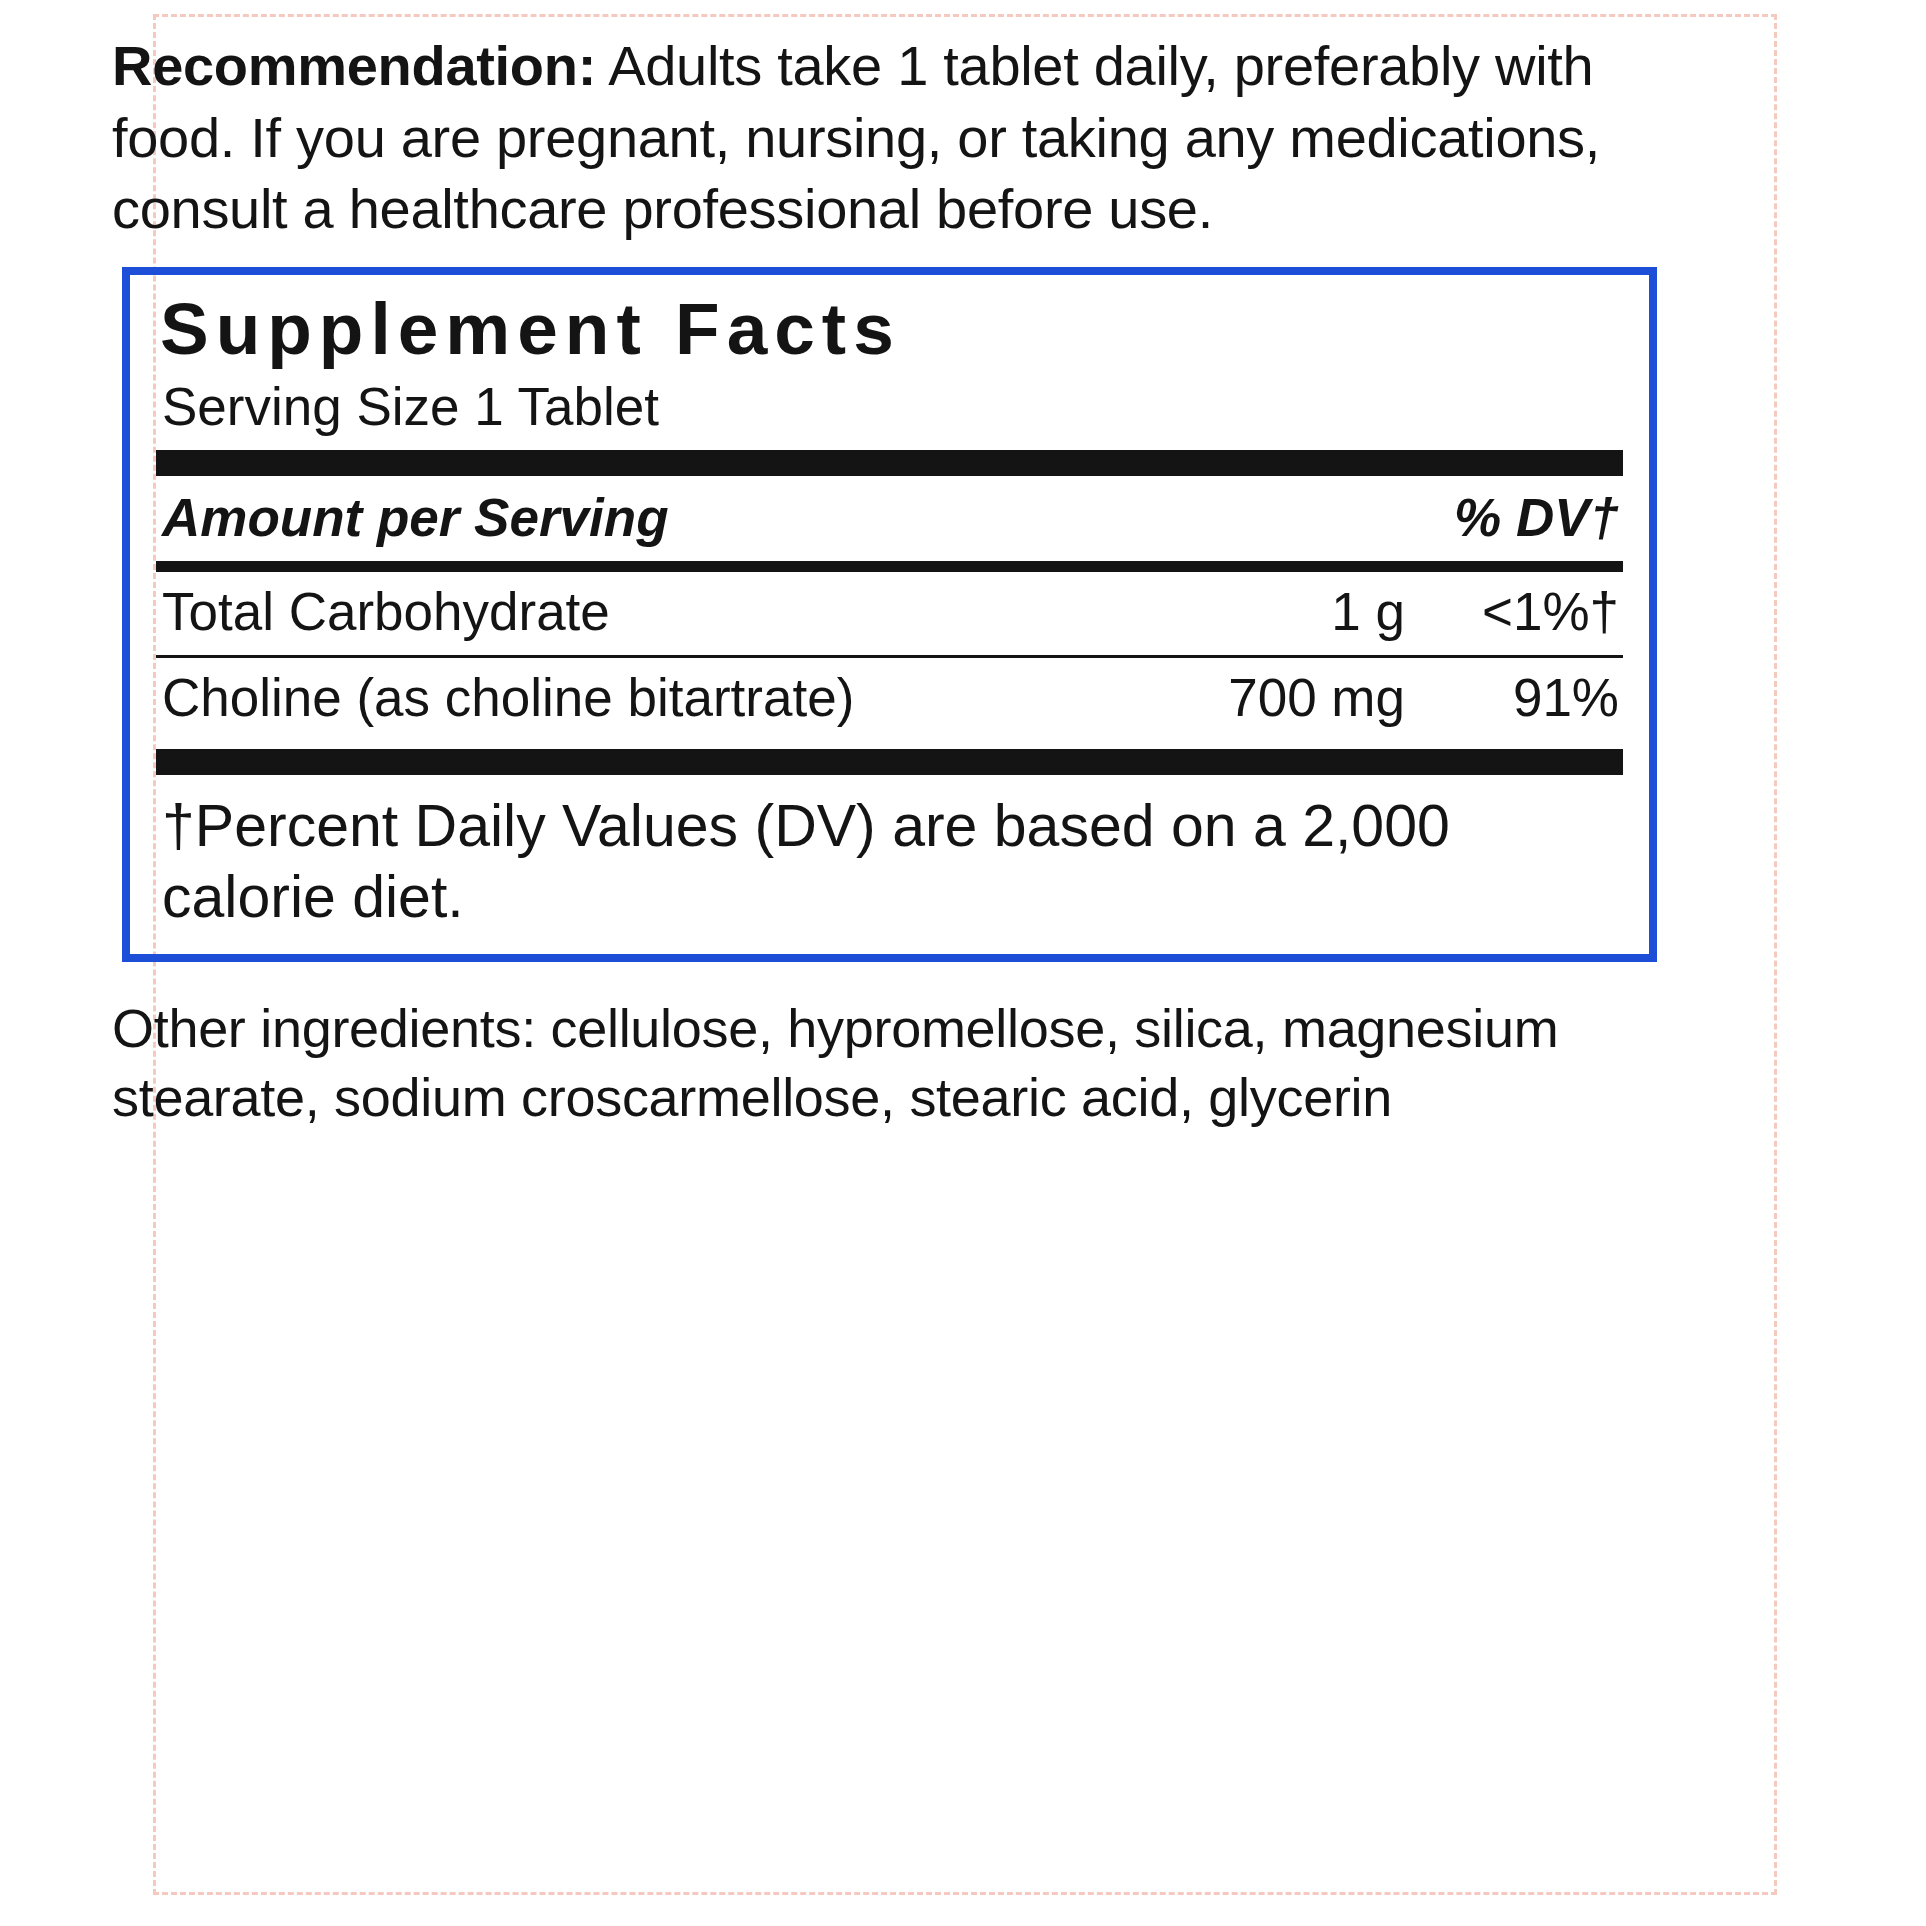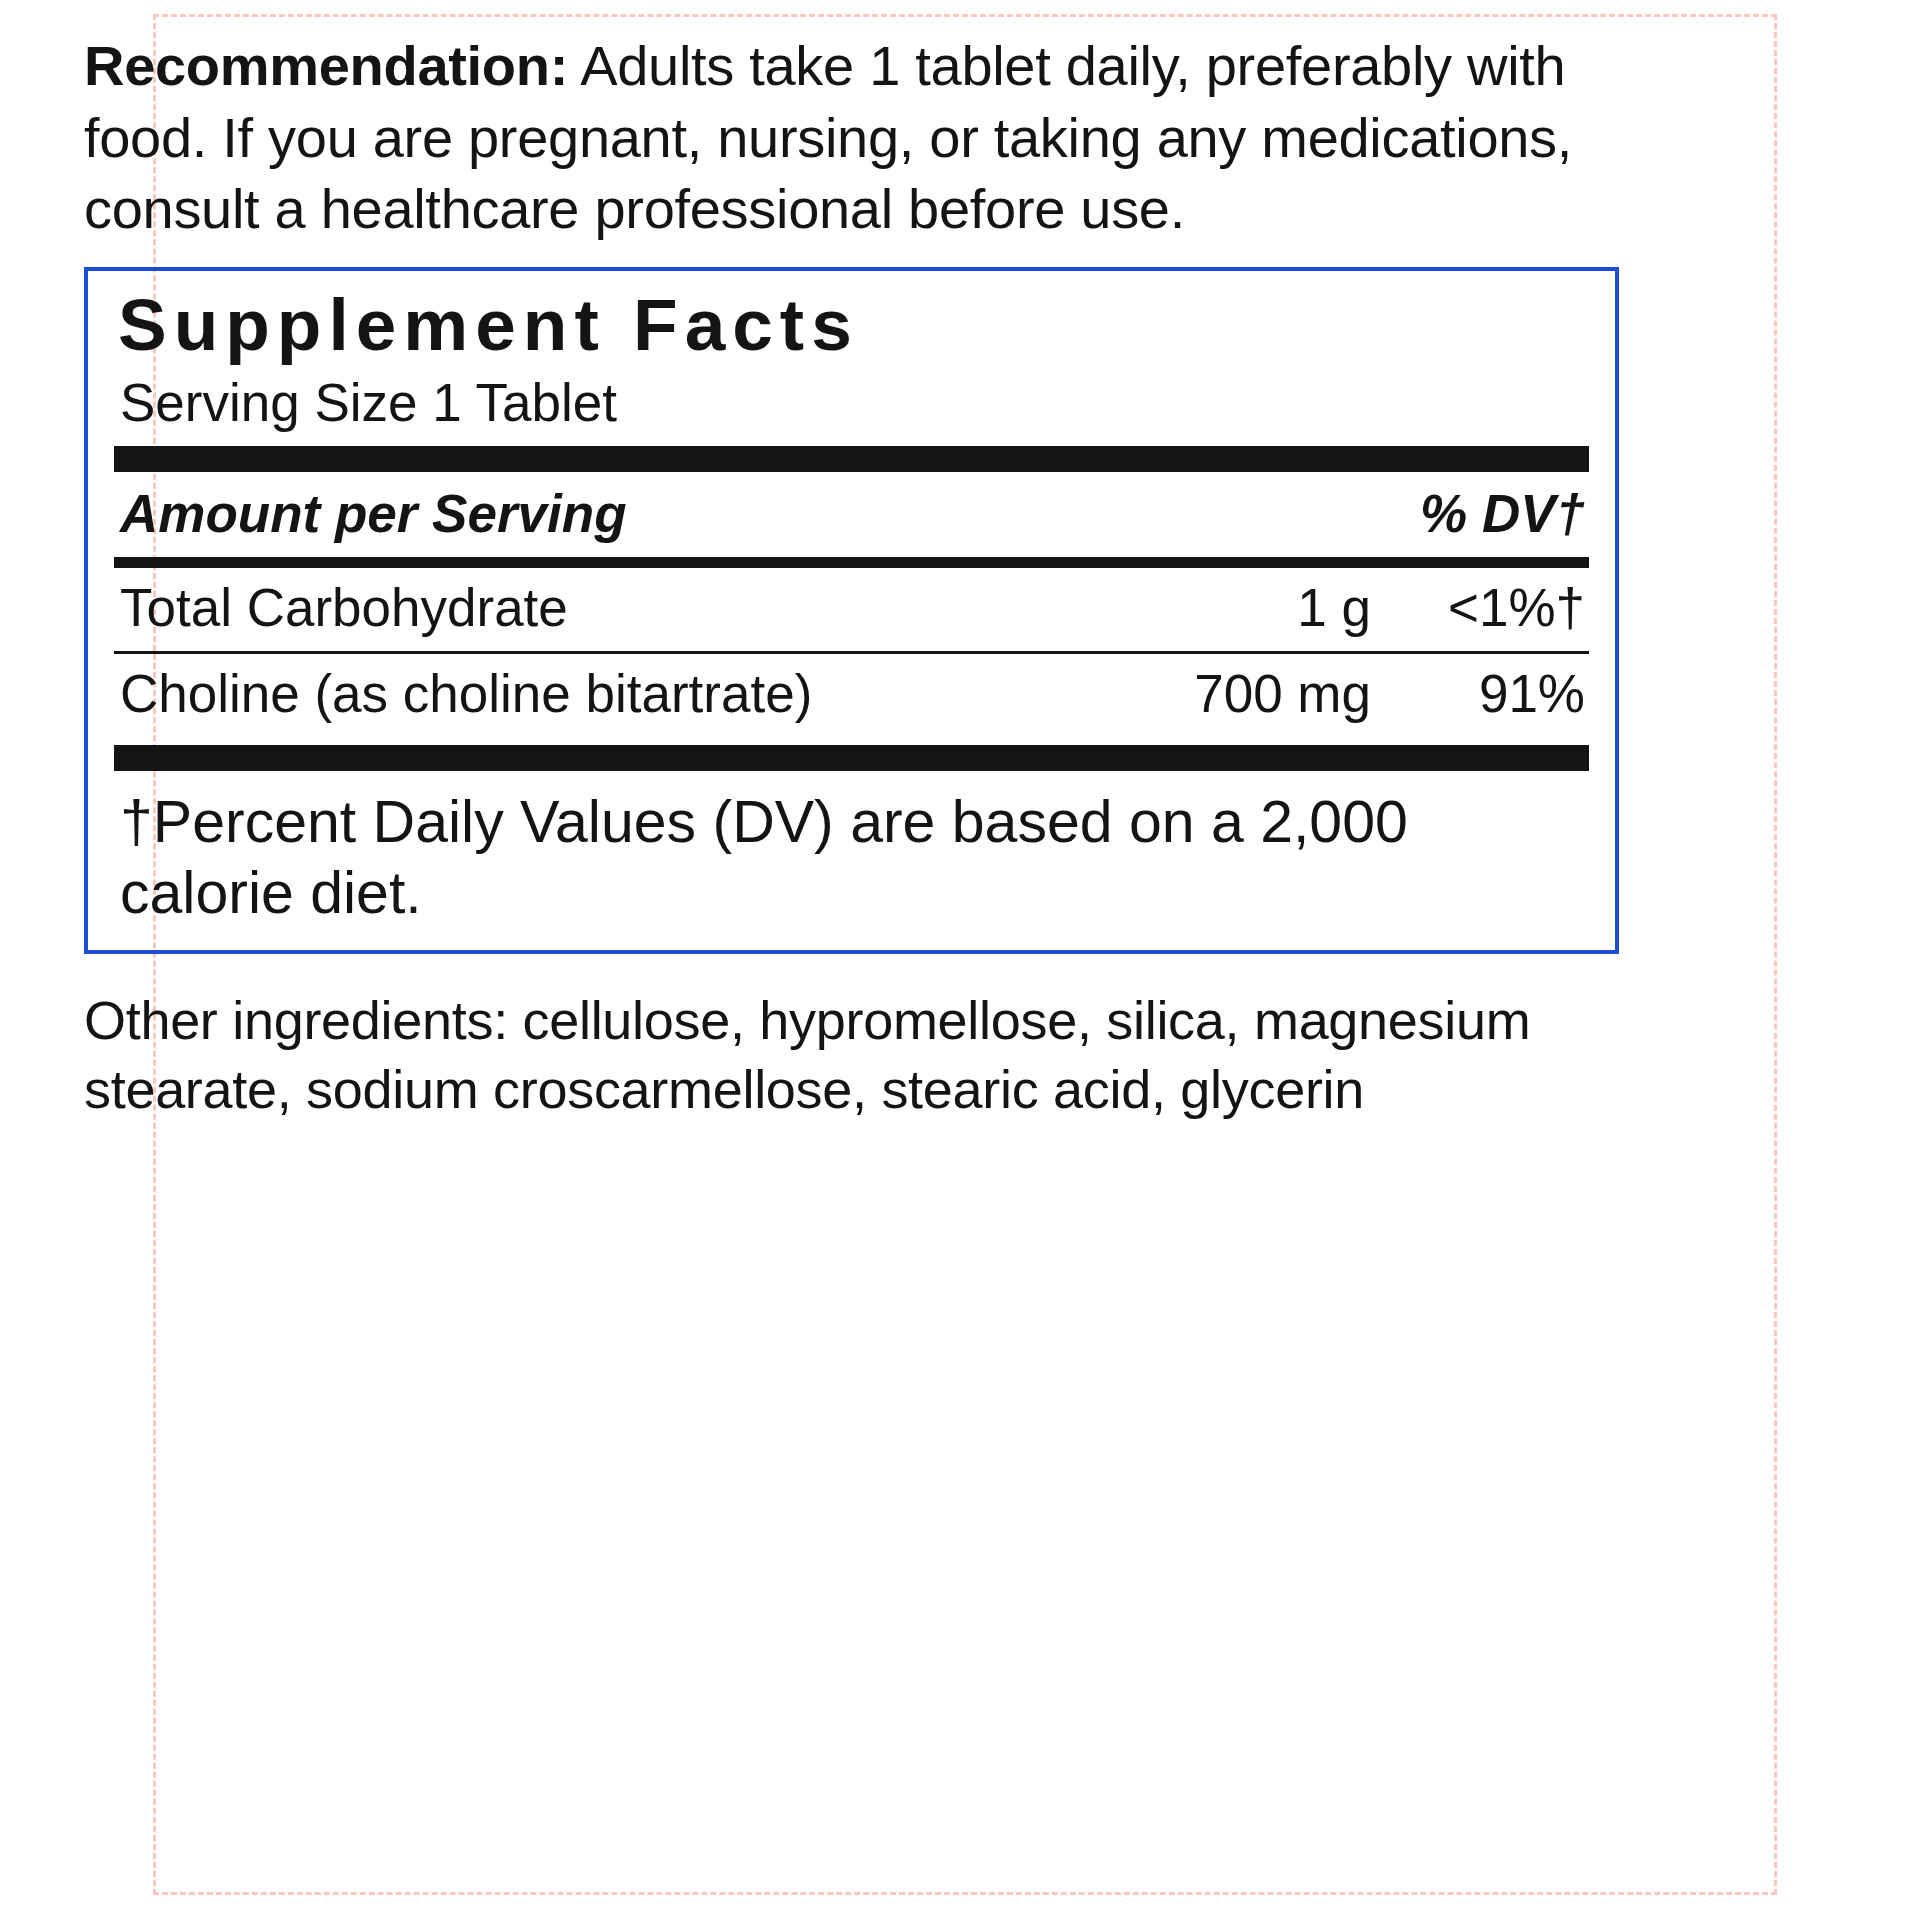--- a/index.html
+++ b/index.html
@@ -28,41 +28,41 @@
     pointer-events: none;
   }
 
   .page {
     position: absolute;
     left: 0;
     top: 0;
     width: 1927px;
     height: 1904px;
     box-sizing: border-box;
-    padding: 30px 178px 0 84px;
+    padding: 30px 178px 0 112px;
   }
 
   .recommendation {
     font-size: 56px;
     line-height: 1.28;
     letter-spacing: -0.3px;
     margin: 0 0 22px 0;
     max-width: 1544px;
   }
   .recommendation .lead {
     font-weight: bold;
   }
 
   
   .facts-panel {
-    border: 4px solid #1d4ed8;
+    border: 8px solid #1d4ed8;
     box-sizing: border-box;
     padding: 10px 26px 22px 26px;
     width: 1535px;
-    margin-left: 0;
+    margin-left: 10px;
   }
   .facts-title {
     font-size: 73px;
     font-weight: bold;
     letter-spacing: 7px;
     line-height: 1.05;
     margin: 6px 0 10px 4px;
     white-space: nowrap;
   }
   .serving-size {

